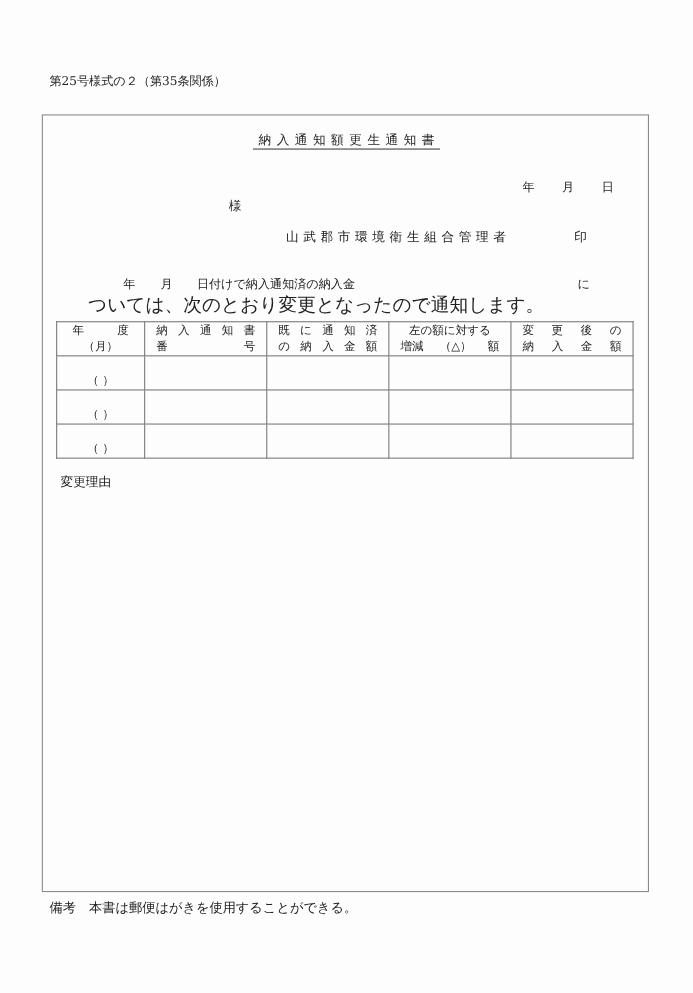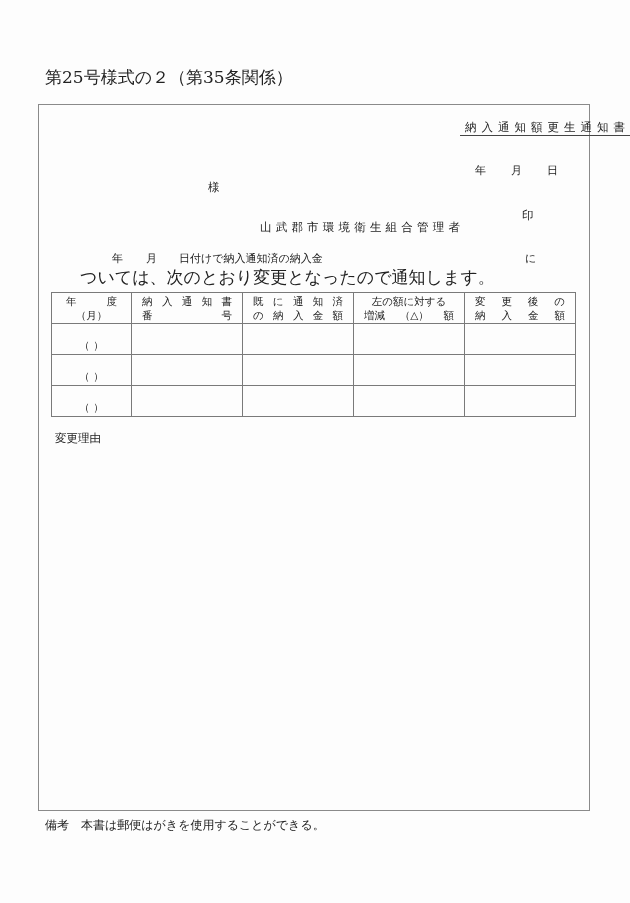--- a/index.html
+++ b/index.html
@@ -11,50 +11,50 @@
     width: 630px;
     height: 903px;
     position: relative;
     font-family: "DejaVu Serif", "Liberation Serif", serif;
     color: #222;
     font-size: 11px;
     overflow: hidden;
   }
   .abs { position: absolute; white-space: nowrap; }
 
-  .form-label { left: 45px; top: 66px; font-size: 17px; }
+  .form-label { left: 45px; top: 66px; font-size: 11px; }
 
   .frame {
     position: absolute;
     left: 38px; top: 104px;
     width: 552px; height: 707px;
     border: 1.5px solid #8a8a8a;
     box-sizing: border-box;
   }
 
   .title {
     left: 0; width: 630px; top: 120px;
-    text-align: right;
+    text-align: center;
     font-size: 11.5px;
     letter-spacing: 5px;
   }
   .title span {
     border-bottom: 1px solid #444;
     padding-bottom: 1px;
     padding-left: 5px;
   }
 
   .date-row { top: 163px; left: 475px; font-size: 11px; }
   .date-row span { display: inline-block; }
   .date-row .g1 { width: 36px; }
   .date-row .g2 { width: 36px; }
 
   .addressee { left: 208px; top: 180px; font-size: 11.5px; }
 
-  .issuer { left: 260px; top: 220px; font-size: 11.5px; letter-spacing: 4.2px; font-family: Liberation Mono, monospace; }
+  .issuer { left: 260px; top: 208px; font-size: 11.5px; letter-spacing: 4.2px; font-family: Liberation Mono, monospace; }
   .seal { left: 522px; top: 208px; font-size: 11.5px; }
 
   .body-line1 { top: 251px; left: 112px; font-size: 11px; }
   .body-line1 .s1 { display: inline-block; width: 34px; }
   .body-line1 .s2 { display: inline-block; width: 33px; }
   .body-ni { top: 251px; left: 525px; font-size: 11px; }
   .body-line2 { top: 266px; left: 80px; font-size: 17px; }
 
   table.detail {
     position: absolute;

